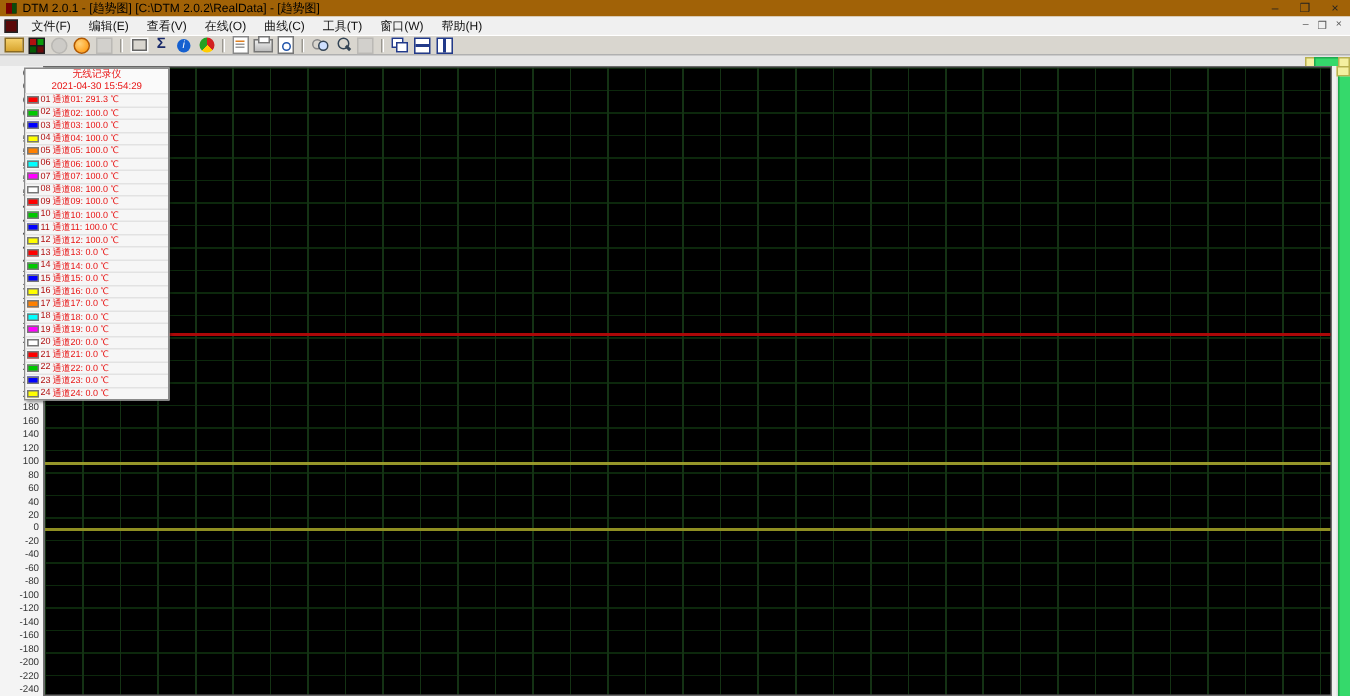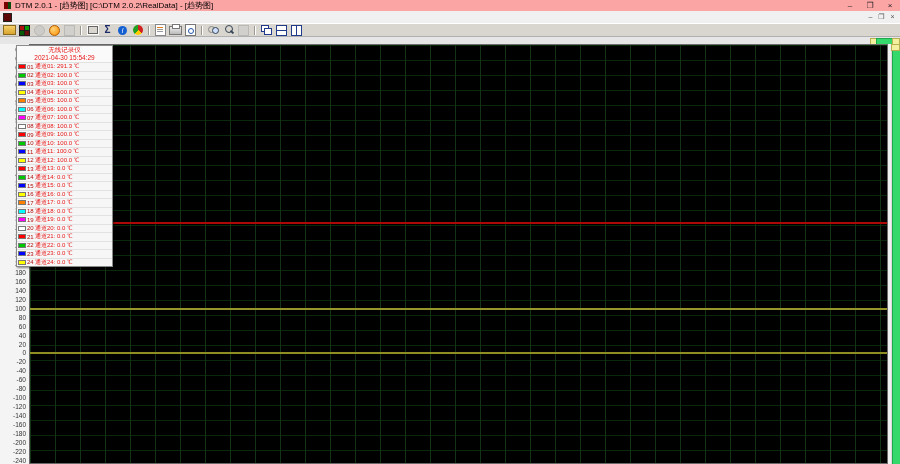--- a/index.html
+++ b/index.html
@@ -1,19 +1,19 @@
 <!DOCTYPE html>
 <html><head>
 <meta charset="utf-8">
 <style>
   html,body{margin:0;padding:0;width:900px;height:464px;overflow:hidden;
     font-family:"Liberation Sans",sans-serif;background:#f0f0f0;position:relative;}
   .abs{position:absolute;}
   
-  .titlebar{top:0;left:0;right:0;height:11px;background:#fca5a5;display:flex;align-items:center;
+  .titlebar{top:0;left:0;right:0;height:11px;background:#a16207;display:flex;align-items:center;
     font-size:8px;color:#000;border-bottom:1px solid #e5e5e5;}
   .app-icon{width:7px;height:7px;margin:0 4px 0 4px;background:
     linear-gradient(#7a0000 0 0) 0 0/4px 7px no-repeat,
     linear-gradient(#0a4a0a 0 0) 4px 0/3px 7px no-repeat,#300;}
   .win-controls{margin-left:auto;display:flex;height:100%;}
   .win-btn{width:20px;display:flex;align-items:center;justify-content:center;font-size:8px;color:#222;}
   
   .menubar{top:11px;left:0;right:0;height:12px;background:#f0f0f0;display:flex;align-items:center;font-size:8px;}
   .child-icon{width:7px;height:7px;margin:0 3px;background:#5a0808;border:1px solid #222;}
   .menu-item{padding:0 6px;color:#111;}
@@ -95,20 +95,30 @@
   <span>DTM 2.0.1 - [趋势图] [C:\DTM 2.0.2\RealData] - [趋势图]</span>
   <div class="win-controls">
     <span class="win-btn">–</span>
     <span class="win-btn">❐</span>
     <span class="win-btn">×</span>
   </div>
 </div>
 
 <div class="abs menubar">
   <span class="child-icon"></span>
+  <span style="display:flex;">
+      <span class="menu-item">文件(F)</span>
+      <span class="menu-item">编辑(E)</span>
+      <span class="menu-item">查看(V)</span>
+      <span class="menu-item">在线(O)</span>
+      <span class="menu-item">曲线(C)</span>
+      <span class="menu-item">工具(T)</span>
+      <span class="menu-item">窗口(W)</span>
+      <span class="menu-item">帮助(H)</span>
+    </span>
   <div class="mdi-controls">
     <span class="mdi-btn">–</span>
     <span class="mdi-btn">❐</span>
     <span class="mdi-btn">×</span>
   </div>
 </div>
 
 <div class="abs toolbar">
     <span class="tb">
       <span class="ic-folder"></span>

